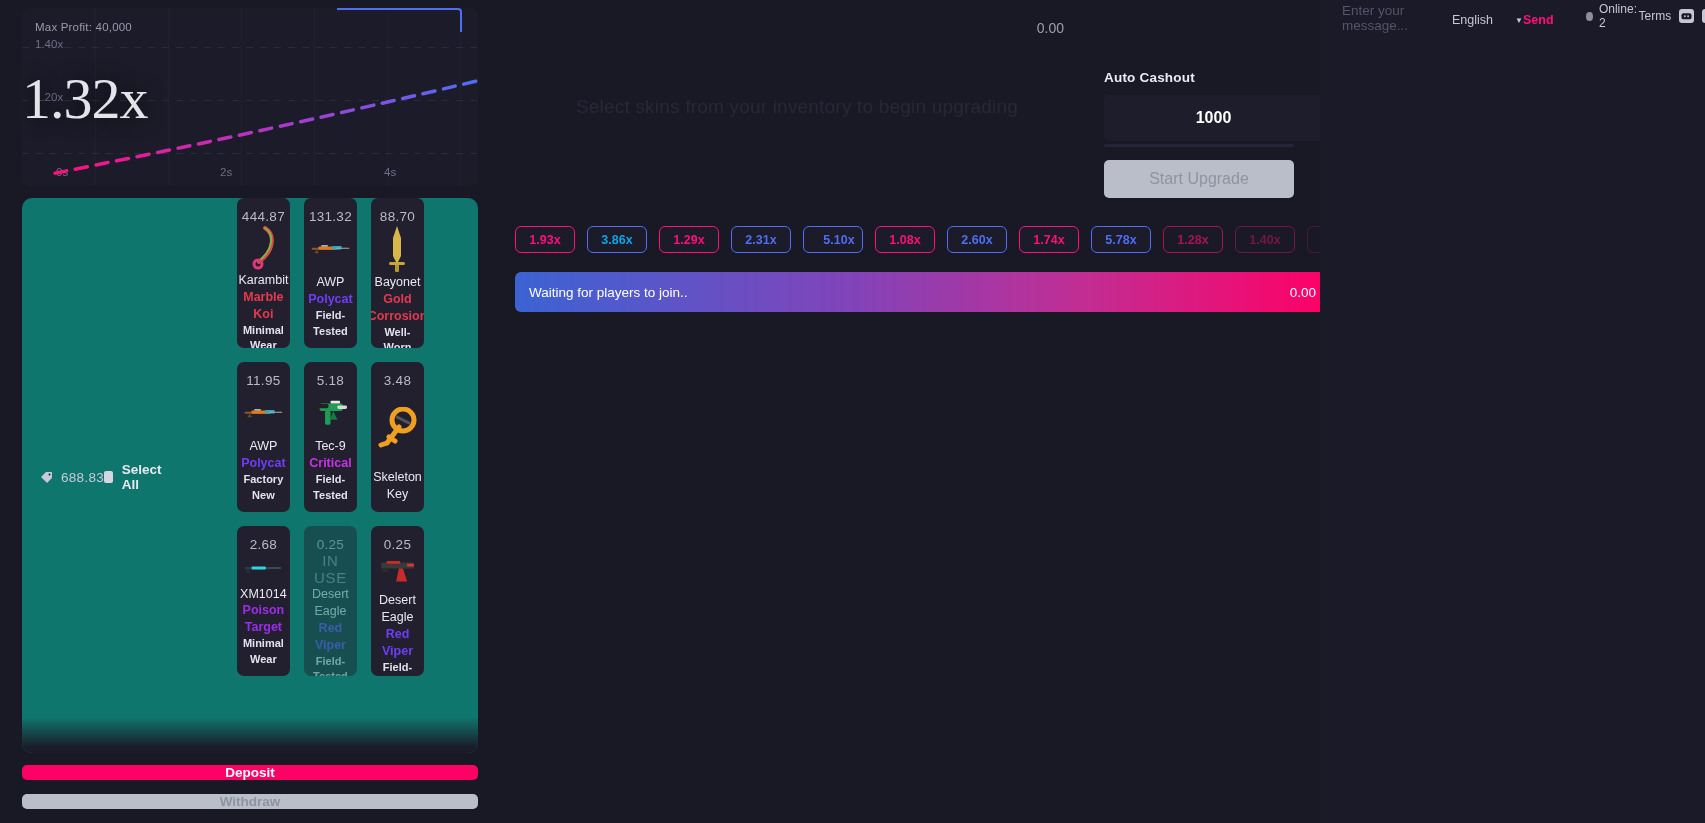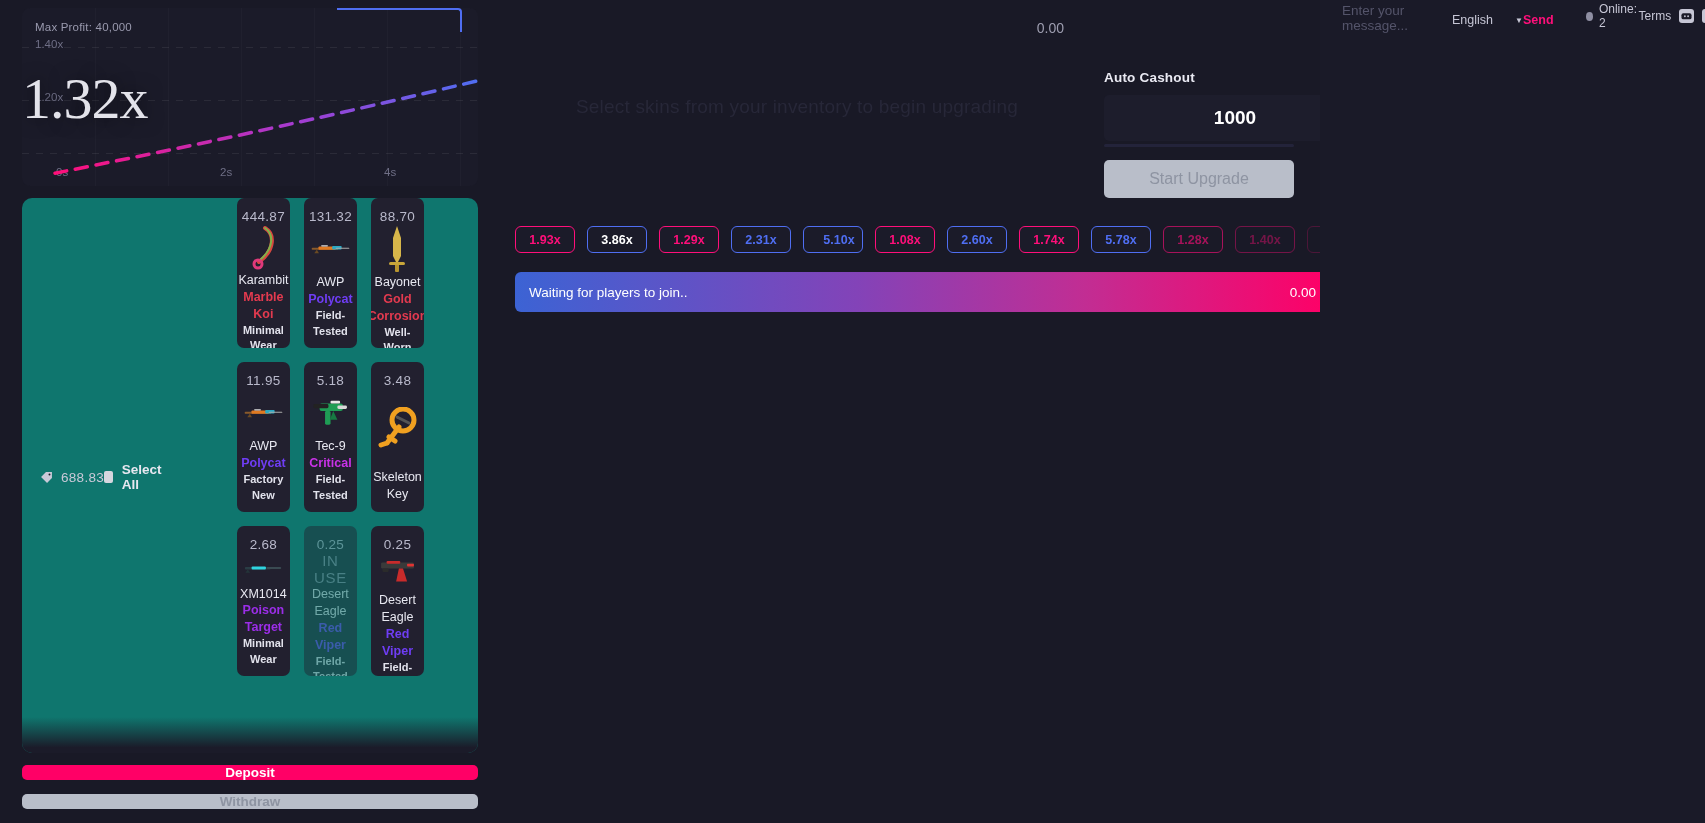--- a/index.html
+++ b/index.html
@@ -96,21 +96,21 @@
                   display: flex; }
   #dropzone { flex: 1; display: flex; align-items: center; justify-content: center;
               position: relative; }
   #dz-text { font-size: 19px; color: #272738; letter-spacing: .2px; }
   #dz-zero { position: absolute; right: 22px; top: 20px; font-size: 14px; color: #9e9eb0; }
 
   #side-ctrl { width: 226px; padding: 48px 18px 0 18px; }
   #ac-label { font-size: 13.5px; font-weight: bold; color: #eaeaf3; letter-spacing: .2px; margin-top: 22px; }
   #ac-row { display: flex; margin-top: 10px; align-items: stretch; gap: 0; }
   #ac-input { flex: 1; background: #1d1d2c; border: none; border-radius: 5px 0 0 5px;
-              color: #fff; font-size: 19px; font-weight: bold; font-family: inherit;
+              color: #fff; font-size: 16px; font-weight: bold; font-family: inherit;
               text-align: center; height: 46px; outline: none; }
   #choose-skin { width: 84px; height: 46px; background: #2e4fa8; border: none;
                  border-radius: 0 5px 5px 0; color: #aebbd6; cursor: pointer;
                  display: flex; flex-direction: column; align-items: center; justify-content: center; gap: 1px; }
   #cs-text { font-size: 8px; font-weight: bold; letter-spacing: .4px; }
   #ac-underline { height: 3px; background: #23233a; border-radius: 2px; margin-top: 3px; }
   #start-upgrade { width: 100%; height: 38px; margin-top: 13px; border: none; border-radius: 5px;
                    background: #b9bec9; color: #8e94a2; font-size: 16px;
                    font-family: inherit; cursor: pointer; }
 
@@ -367,21 +367,21 @@
             <span id="cs-text">CHOOSE SKIN</span>
           </button>
         </div>
         <div id="ac-underline"></div>
         <button id="start-upgrade">Start Upgrade</button>
       </div>
     </div>
 
     <div id="history">
         <div class="badge" style="border: 1.6px solid rgb(255, 15, 122); color: rgb(255, 15, 122); opacity: 1;">1.93x</div>
-        <div class="badge" style="border: 1.6px solid rgb(79, 110, 242); color: #ffffff; opacity: 1;">3.86x</div>
+        <div class="badge" style="border: 1.6px solid rgb(79, 110, 242); color: #0ea5e9; opacity: 1;">3.86x</div>
         <div class="badge" style="border: 1.6px solid rgb(255, 15, 122); color: rgb(255, 15, 122); opacity: 1;">1.29x</div>
         <div class="badge" style="border: 1.6px solid rgb(79, 110, 242); color: rgb(79, 110, 242); opacity: 1;">2.31x</div>
         <div class="badge" style="border: 1.6px solid rgb(79, 110, 242); color: rgb(79, 110, 242); opacity: 1; padding-left: 12px;">5.10x</div>
         <div class="badge" style="border: 1.6px solid rgb(255, 15, 122); color: rgb(255, 15, 122); opacity: 1;">1.08x</div>
         <div class="badge" style="border: 1.6px solid rgb(79, 110, 242); color: rgb(79, 110, 242); opacity: 1;">2.60x</div>
         <div class="badge" style="border: 1.6px solid rgb(255, 15, 122); color: rgb(255, 15, 122); opacity: 1;">1.74x</div>
         <div class="badge" style="border: 1.6px solid rgb(79, 110, 242); color: rgb(79, 110, 242); opacity: 1;">5.78x</div>
         <div class="badge" style="border: 1.6px solid rgb(255, 15, 122); color: rgb(255, 15, 122); opacity: 0.62;">1.28x</div>
         <div class="badge" style="border: 1.6px solid rgb(255, 15, 122); color: rgb(255, 15, 122); opacity: 0.4;">1.40x</div>
         <div class="badge" style="border: 1.6px solid rgb(255, 15, 122); color: rgb(255, 15, 122); opacity: 0.22;">1.12x</div>

